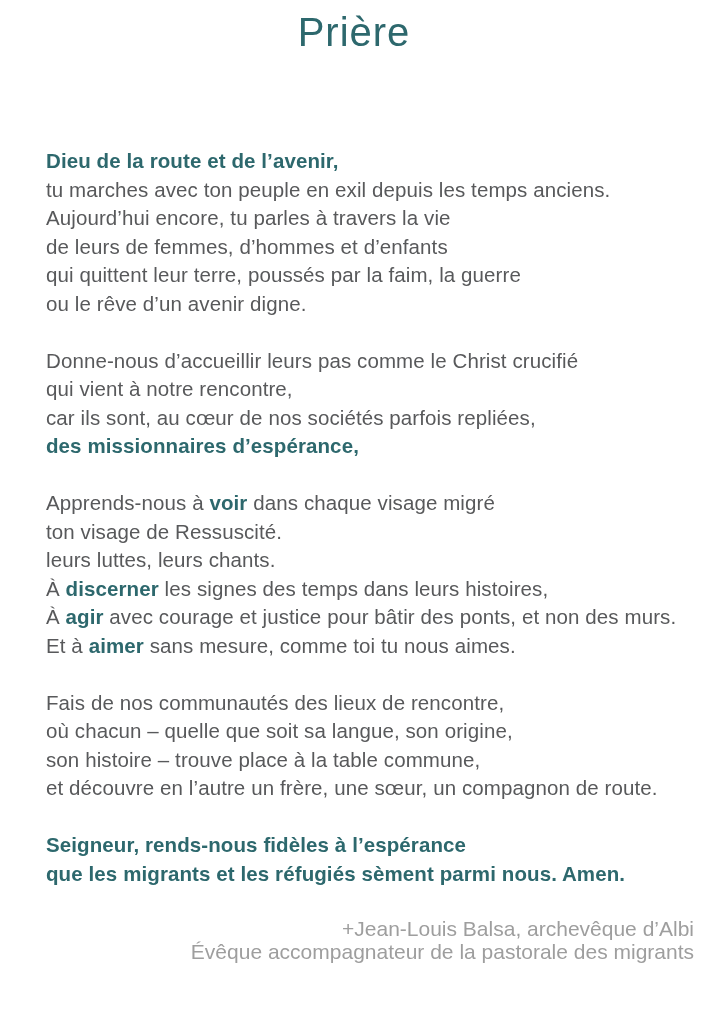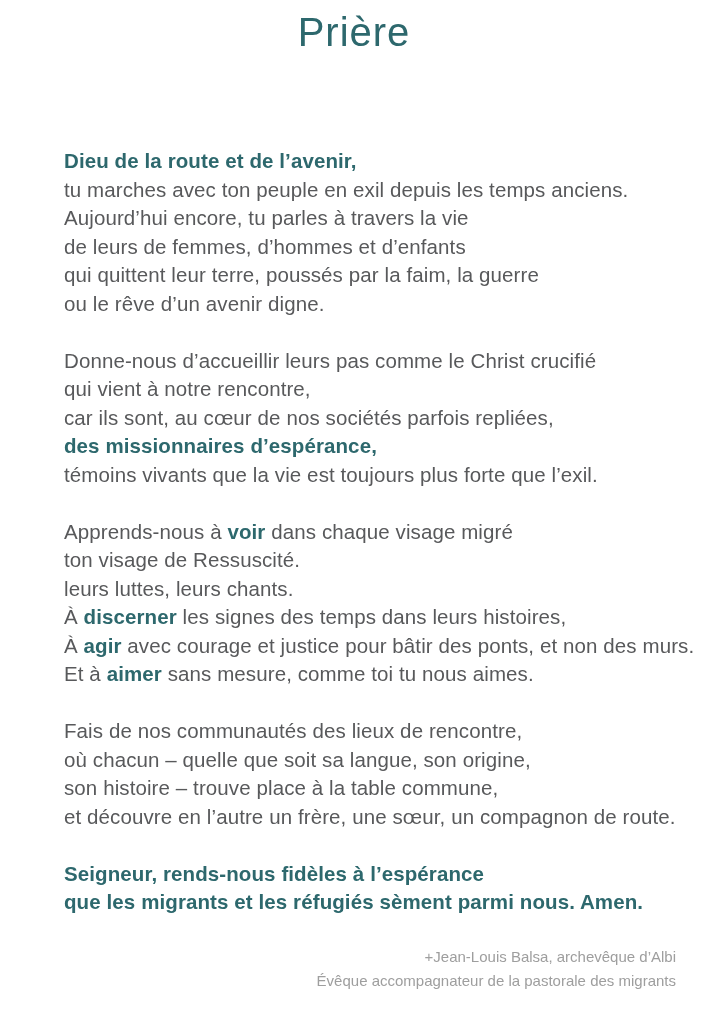--- a/index.html
+++ b/index.html
@@ -9,21 +9,21 @@
   }
   .page {
     position: relative;
     width: 708px;
     height: 1027px;
     margin: 0 auto;
     background: var(--page-bg, #ffffff);
     font-family: "Liberation Sans", sans-serif;
     overflow: hidden;
     box-sizing: border-box;
-    padding: 0 32px;
+    padding: 0 14px;
   }
   .page-title {
     margin: 0;
     padding-top: 10px;
     text-align: center;
     font-size: 40px;
     font-weight: 300;
     letter-spacing: 1px;
     color: var(--accent, #2D686D);
   }
@@ -42,21 +42,21 @@
     display: block;
     white-space: nowrap;
   }
   .seg.accent {
     color: var(--accent, #2D686D);
     font-weight: 700;
   }
   .attribution {
     margin-top: 24px;
     text-align: right;
-    font-size: 15px;
+    font-size: 21px;
     line-height: 23.5px;
     font-weight: 300;
     color: var(--attribution-color, #9E9E9E);
   }
   .attribution .attr-line {
     display: block;
   }
 </style>
 </head>
 <body>
@@ -71,21 +71,20 @@
         <span class="line"><span class="seg">Aujourd’hui encore, tu parles à travers la vie</span></span>
         <span class="line"><span class="seg">de leurs de femmes, d’hommes et d’enfants</span></span>
         <span class="line"><span class="seg">qui quittent leur terre, poussés par la faim, la guerre</span></span>
         <span class="line"><span class="seg">ou le rêve d’un avenir digne.</span></span>
       </p>
       <p class="paragraph">
         <span class="line"><span class="seg">Donne-nous d’accueillir leurs pas comme le Christ crucifié</span></span>
         <span class="line"><span class="seg">qui vient à notre rencontre,</span></span>
         <span class="line"><span class="seg">car ils sont, au cœur de nos sociétés parfois repliées,</span></span>
         <span class="line"><span class="seg accent">des missionnaires d’espérance,</span></span>
-        <span class="line"><span class="seg">témoins vivants que la vie est toujours plus forte que l’exil.</span></span>
       </p>
       <p class="paragraph">
         <span class="line"><span class="seg">Apprends-nous à </span><span class="seg accent">voir</span><span class="seg"> dans chaque visage migré</span></span>
         <span class="line"><span class="seg">ton visage de Ressuscité.</span></span>
         <span class="line"><span class="seg">leurs luttes, leurs chants.</span></span>
         <span class="line"><span class="seg">À </span><span class="seg accent">discerner</span><span class="seg"> les signes des temps dans leurs histoires,</span></span>
         <span class="line"><span class="seg">À </span><span class="seg accent">agir</span><span class="seg"> avec courage et justice pour bâtir des ponts, et non des murs.</span></span>
         <span class="line"><span class="seg">Et à </span><span class="seg accent">aimer</span><span class="seg"> sans mesure, comme toi tu nous aimes.</span></span>
       </p>
       <p class="paragraph">

